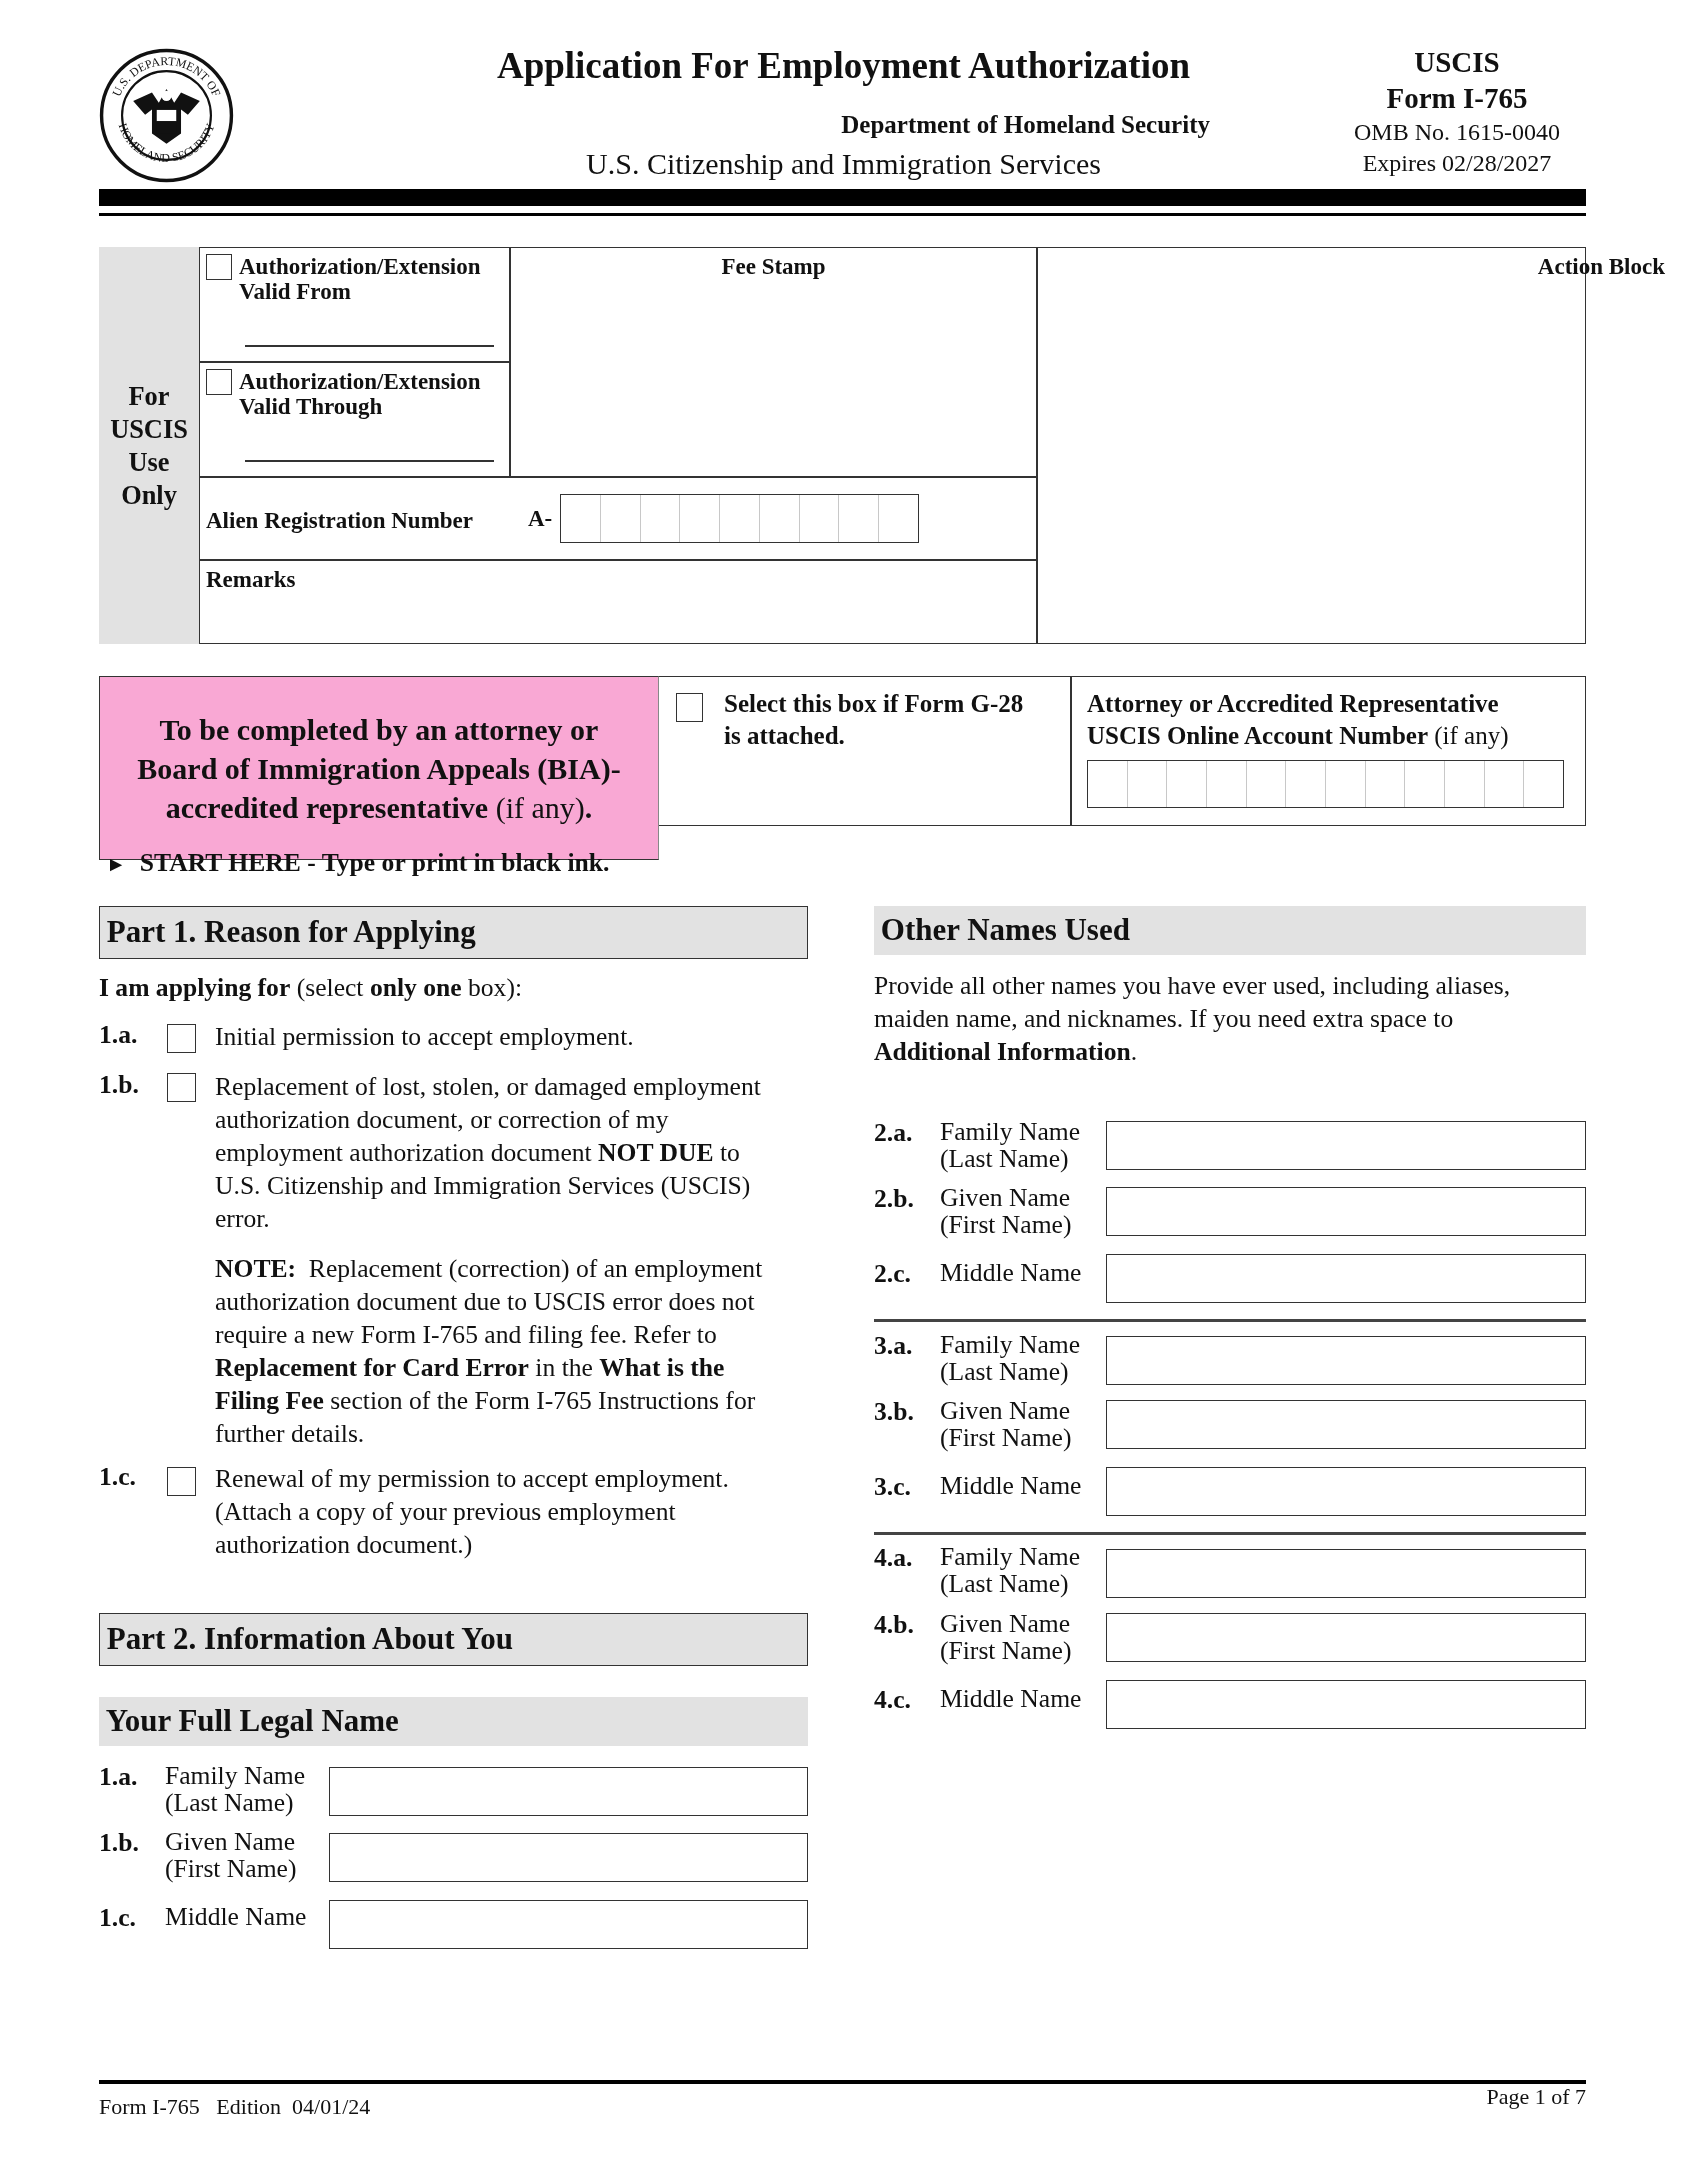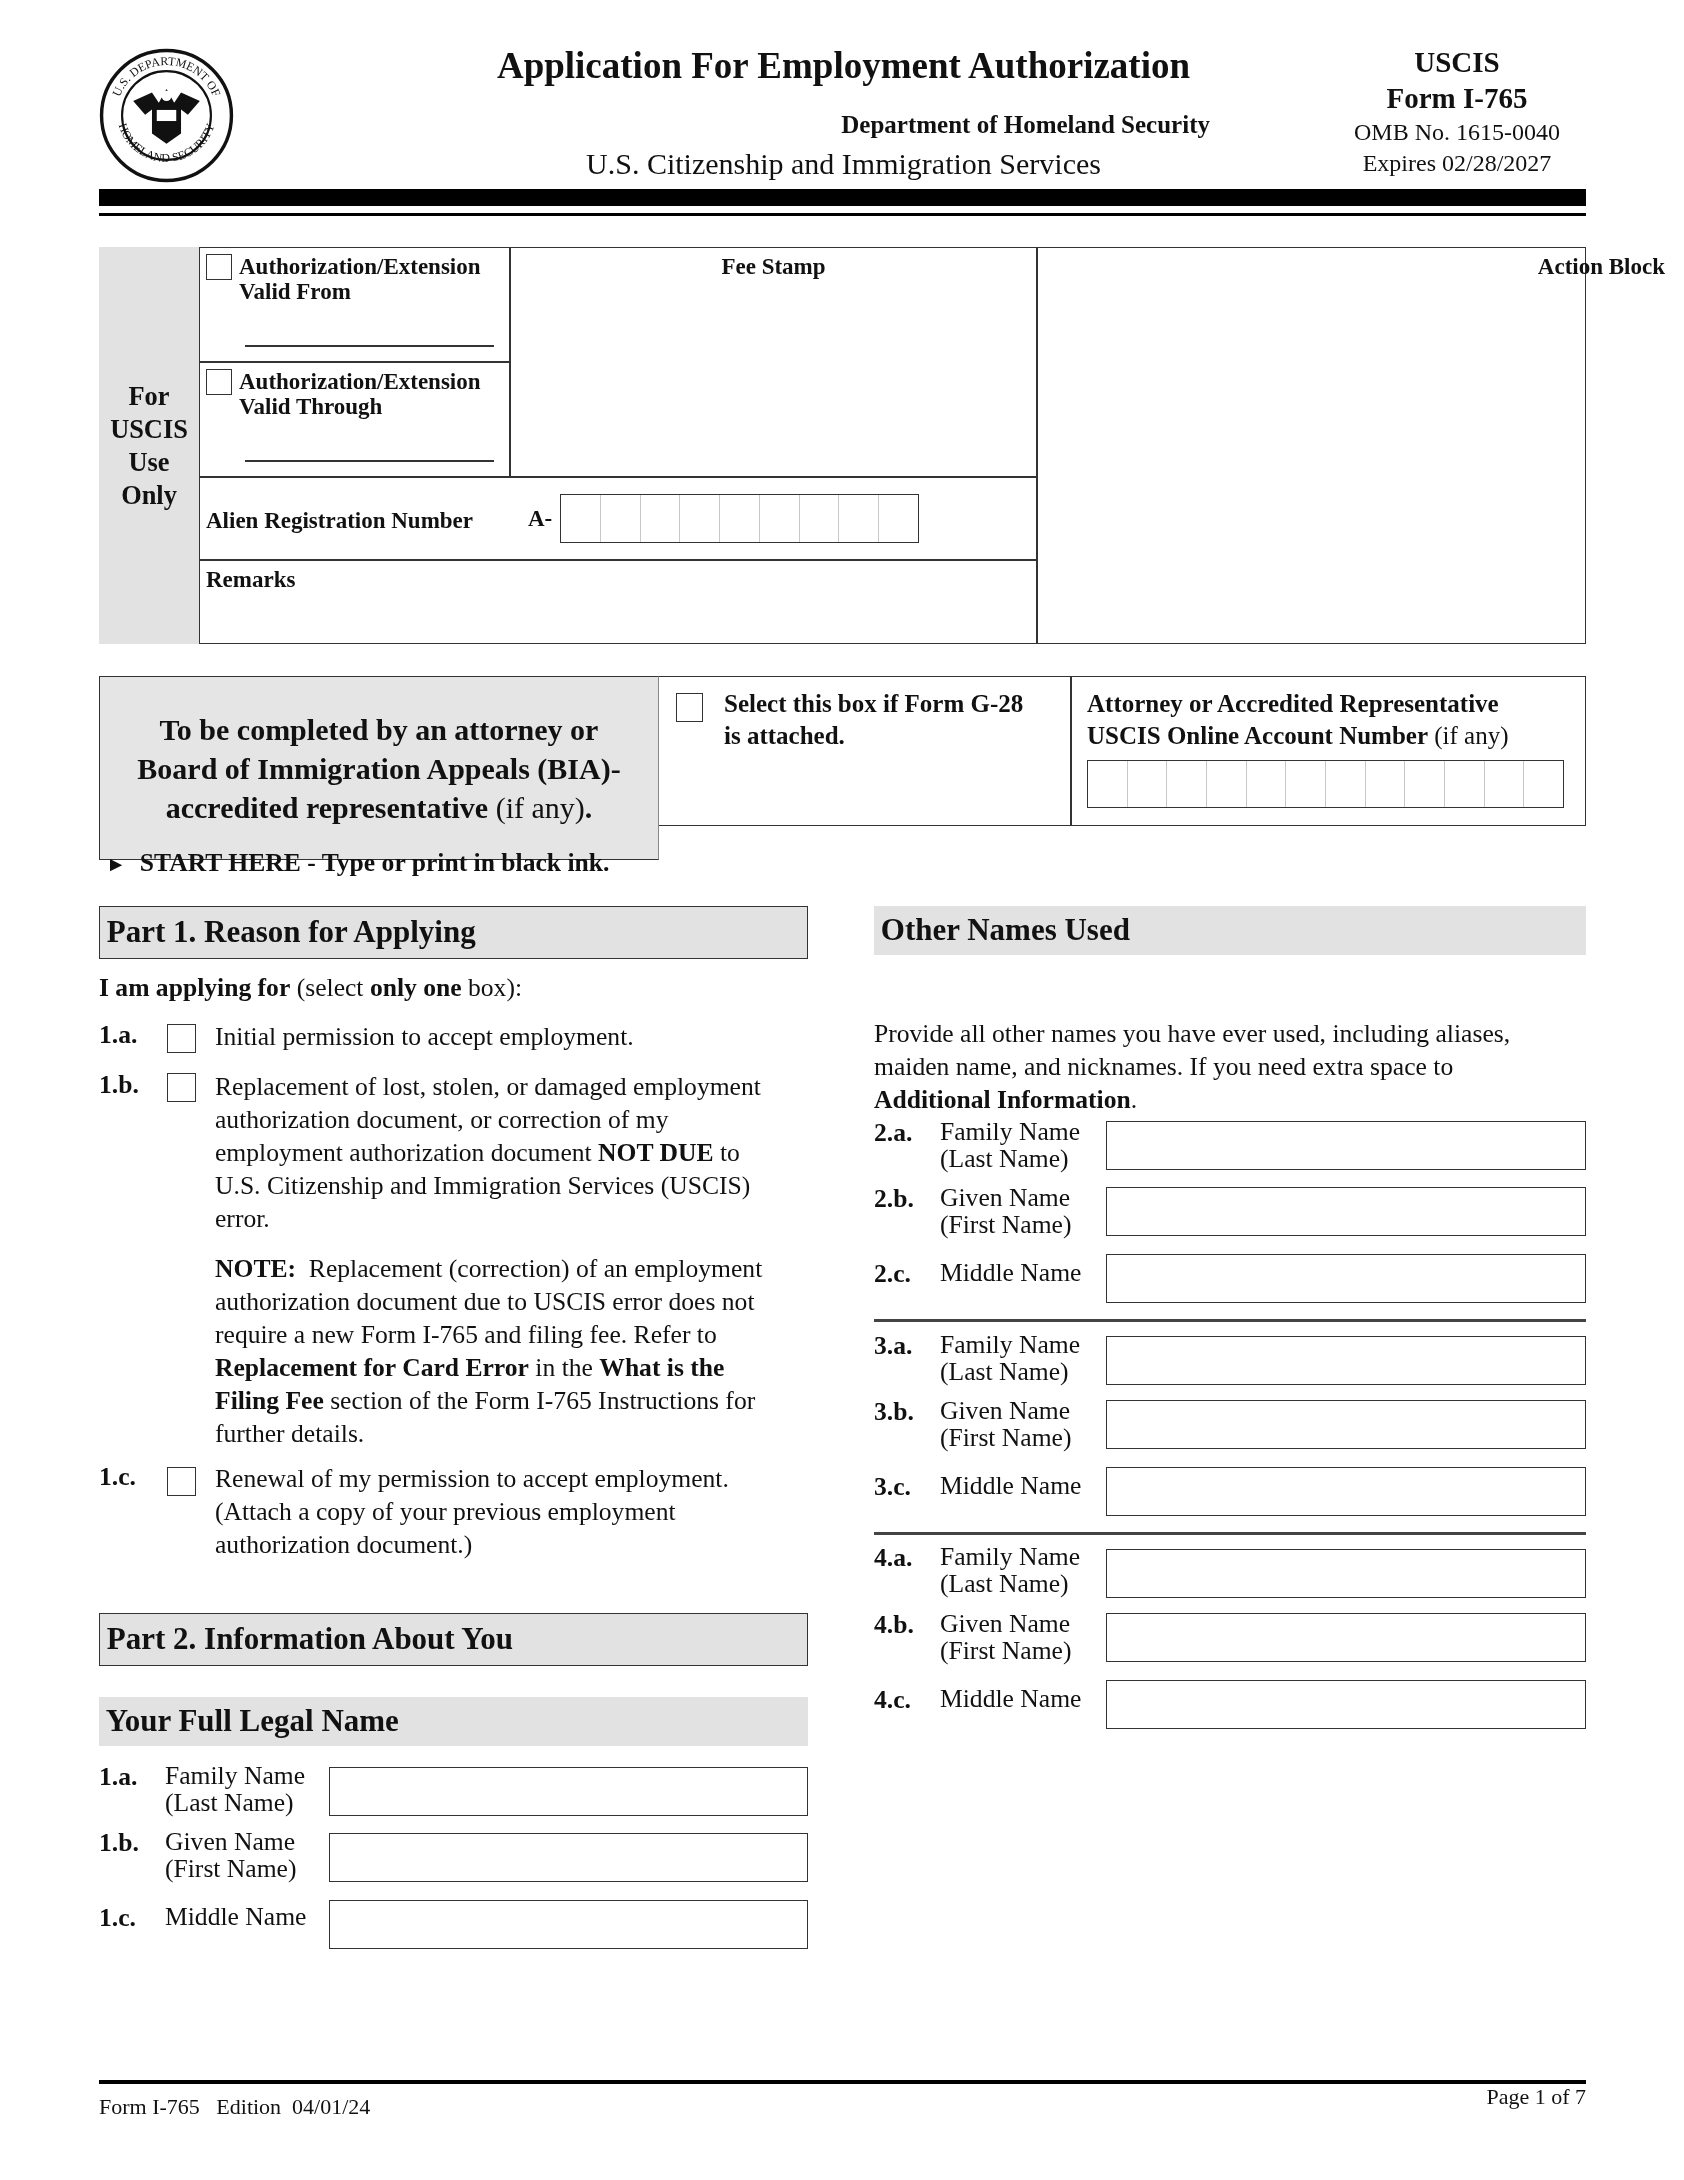--- a/index.html
+++ b/index.html
@@ -26,21 +26,21 @@
   .cell-line { background: #333; }
   .cb { width: 25.6px; height: 25.6px; border: 1.7px solid #333; background: #fff; }
   .small-bold { font-size: 23px; font-weight: bold; line-height: 25px; }
   .sig-line { height: 1.7px; background: #333; }
   .anum { display: flex; border: 1.7px solid #333; background:#fff; }
   .anum .c { flex: 1; border-right: 0.9px solid #c8c8c8; }
   .anum .c:last-child { border-right: none; }
 
   
   .atty-box { left: 99px; top: 676px; width: 1487px; height: 150px; border: 1.7px solid #333; }
-  .atty-shade { left: 99px; top: 676px; width: 560px; height: 184px; background: #e5e5e5; border: 1.7px solid #333; border-right: 0.9px solid #888; display:flex; align-items:center; justify-content:center; text-align:center; font-size: 30px; line-height: 39px; }
+  .atty-shade { left: 99px; top: 676px; width: 560px; height: 184px; background: #f9a8d4; border: 1.7px solid #333; border-right: 0.9px solid #888; display:flex; align-items:center; justify-content:center; text-align:center; font-size: 30px; line-height: 39px; }
 
   
   .body-text { font-size: 25.6px; line-height: 33px; }
   .part-hdr { height: 53px; background: #e2e2e2; border: 1.7px solid #333; font-size: 31px; font-weight: bold; padding-left: 6.8px; line-height: 49px; }
   .sub-hdr { height: 49px; background: #e2e2e2; font-size: 31px; font-weight: bold; padding-left: 6.8px; line-height: 48px; }
   .num { font-size: 25.6px; font-weight: bold; }
   .field { border: 1.7px solid #333; background: #fff; height: 49px; }
   .lbl { font-size: 25.6px; line-height: 27px; }
   .hr { height: 2.6px; background: #444; }
   .footer-rule { left: 99px; top: 2080px; width: 1487px; height: 4.3px; background: #000; }
@@ -208,21 +208,21 @@
   <div>Given Name</div>
     <div>(First Name)</div>
 </div>
 <div class="abs field" style="left:329px; top:1833px; width:479px;"></div>
 
 <div class="abs num" style="left:99px; top:1903px;">1.c.</div>
 <div class="abs lbl" style="left:165px; top:1903px;">Middle Name</div>
 <div class="abs field" style="left:329px; top:1900px; width:479px;"></div>
 
 <div class="abs sub-hdr" style="left:874px; top:906px; width:712px;">Other Names Used</div>
-<div class="abs body-text" style="left:874px; top:969px; width:716px;margin-top:48px;">
+<div class="abs body-text" style="left:874px; top:969px; width:716px;">
   <div>Provide all other names you have ever used, including aliases,</div>
   <div>maiden name, and nicknames.  If you need extra space to</div>
   <div><span class="b">Additional Information</span><span>.</span></div>
 </div>
 
 <div class="abs num" style="left:874px; top:1118px;">2.a.</div>
 <div class="abs lbl" style="left:940px; top:1118px;">
     <div>Family Name</div>
     <div>(Last Name)</div>
   </div>

